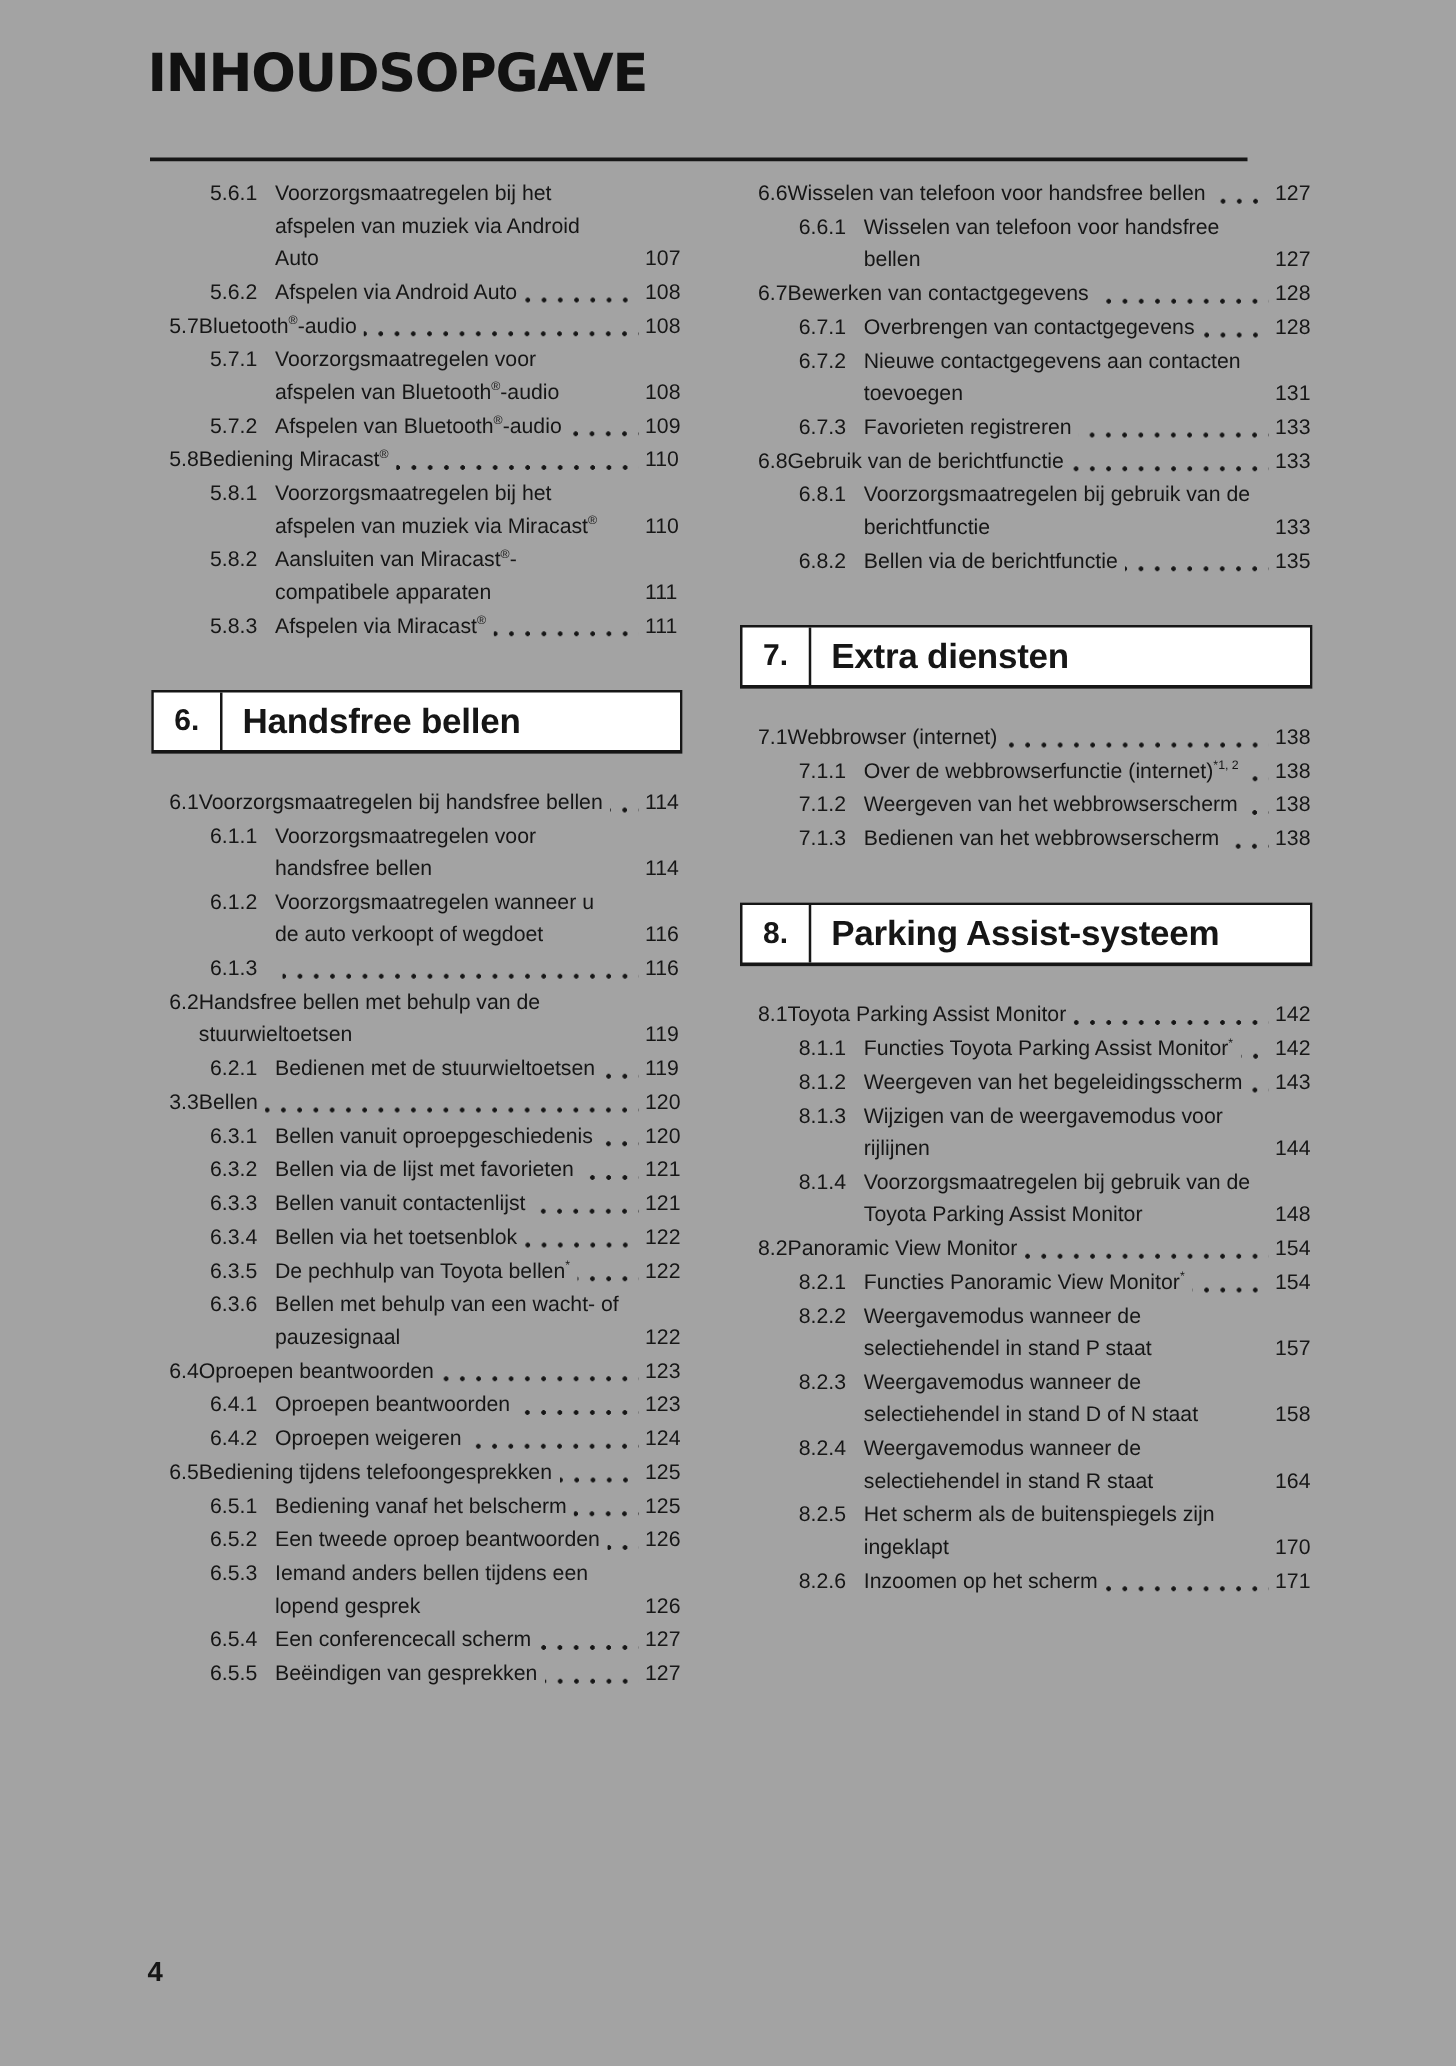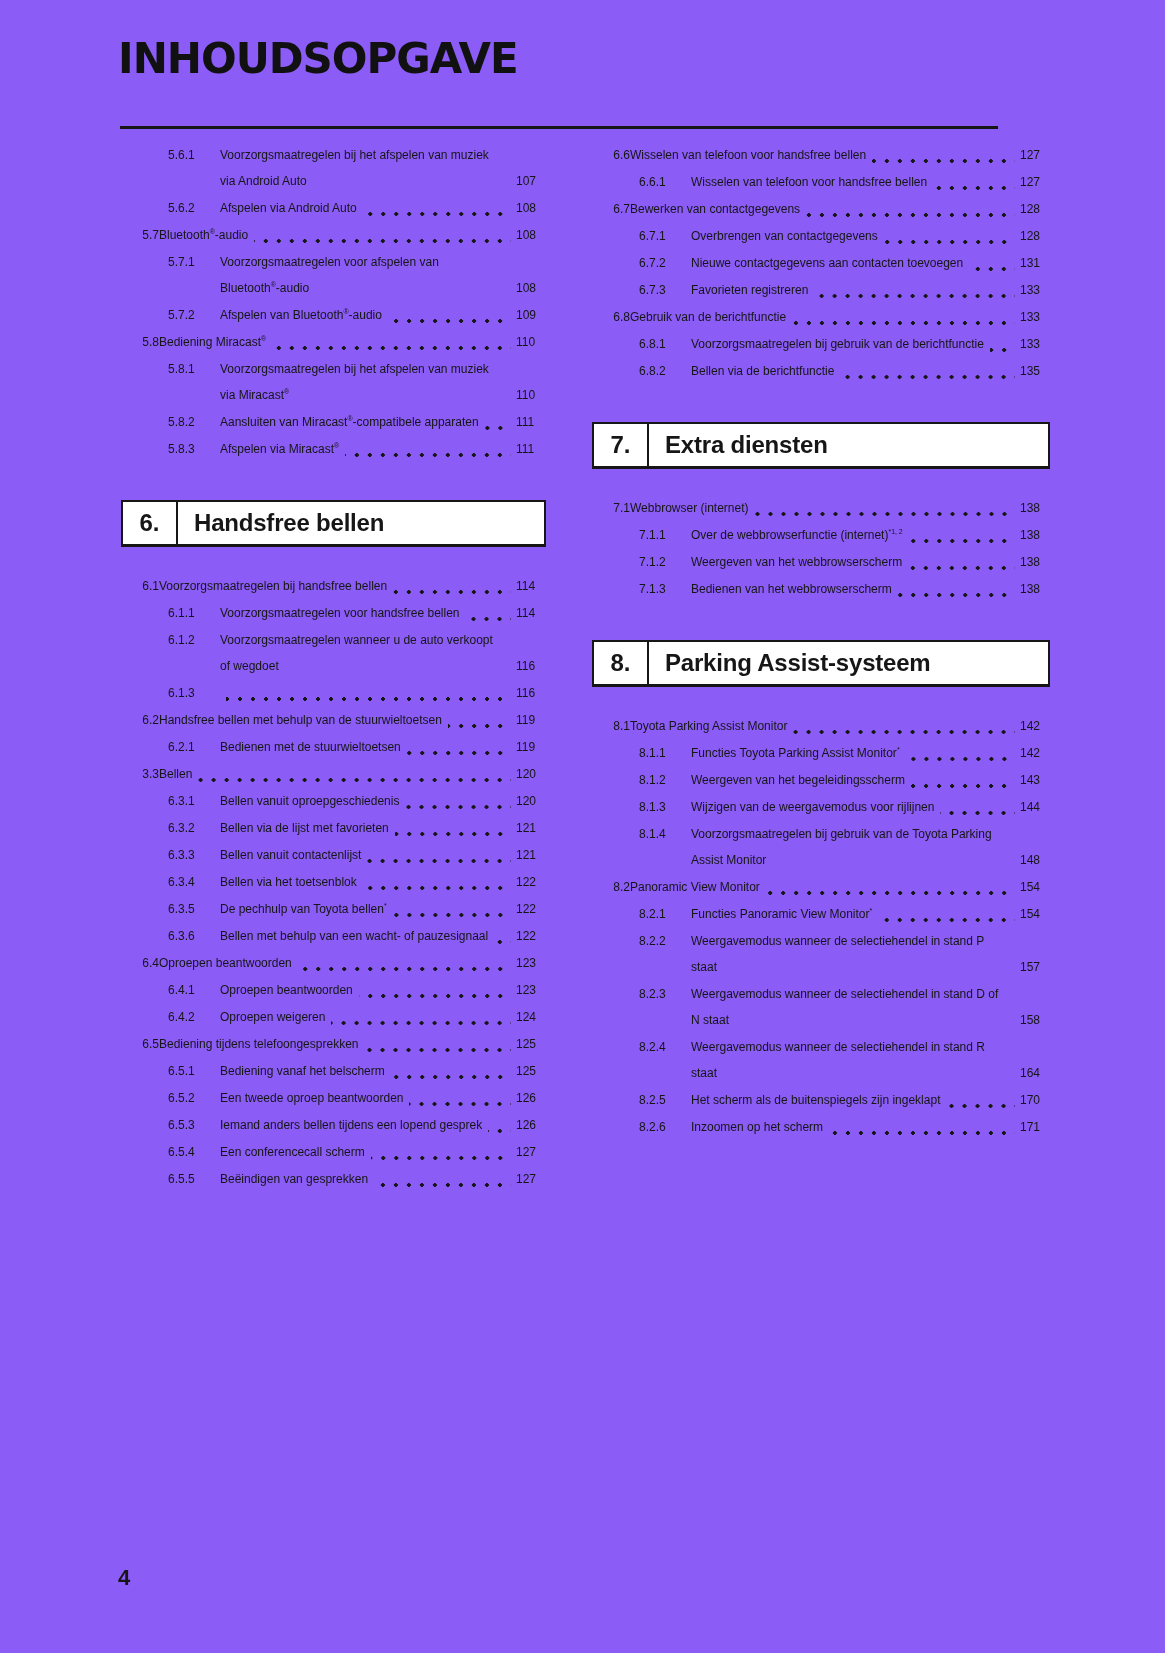--- a/index.html
+++ b/index.html
@@ -1,20 +1,20 @@
 <!DOCTYPE html>
 <html><head>
 <meta charset="utf-8">
 <style>
   html,body{margin:0;padding:0;background:#e8e8e8;}
   .sheet{
     position:relative;
     width:1165px;height:1653px;
     margin:0 auto;
-    background:#8b5cf6;
+    background:#a3a3a3;
     color:#161616;
     font-family:"Liberation Sans",sans-serif;
     overflow:hidden;
   }
   .doc-title{
     position:absolute;left:118px;top:34px;margin:0;
     font-family:"DejaVu Sans",sans-serif;
     font-size:42px;font-weight:bold;letter-spacing:-1px;
     color:#111111;
   }
@@ -25,21 +25,21 @@
   .columns{
     position:absolute;left:121px;top:142px;width:929px;
     display:flex;gap:46px;
   }
   .col{flex:none;}
   .col-left{width:425px;}
   .col-right{width:458px;}
 
   .entry{
     display:flex;align-items:flex-end;
-    font-size:12px;line-height:26px;
+    font-size:17px;line-height:26px;
     margin-bottom:1px;
   }
   .entry .num{align-self:flex-start;flex:none;}
   .entry.lvl2 .num{width:38px;text-align:right;}
   .entry.lvl3{padding-left:47px;}
   .entry.lvl3 .num{width:52px;}
   .entry .title{flex:0 1 auto;}
   .entry .leader{
     flex:1 1 8px;min-width:8px;height:4px;
     margin:0 5px 5px 6px;
@@ -56,21 +56,21 @@
     background:#ffffff;
   }
   .sh-num{
     flex:none;width:53px;
     border-right:2px solid #161616;
     display:flex;align-items:center;justify-content:center;
     font-weight:bold;font-size:24px;padding:7px 0;
   }
   .sh-title{
     display:flex;align-items:center;
-    font-weight:bold;font-size:24px;
+    font-weight:bold;font-size:28px;
     padding:7px 0 7px 16px;letter-spacing:-0.2px;
   }
   .footer-pagenum{
     position:absolute;left:118px;top:1565px;
     font-size:22px;font-weight:bold;
   }
 </style>
 </head>
 <body>
 

